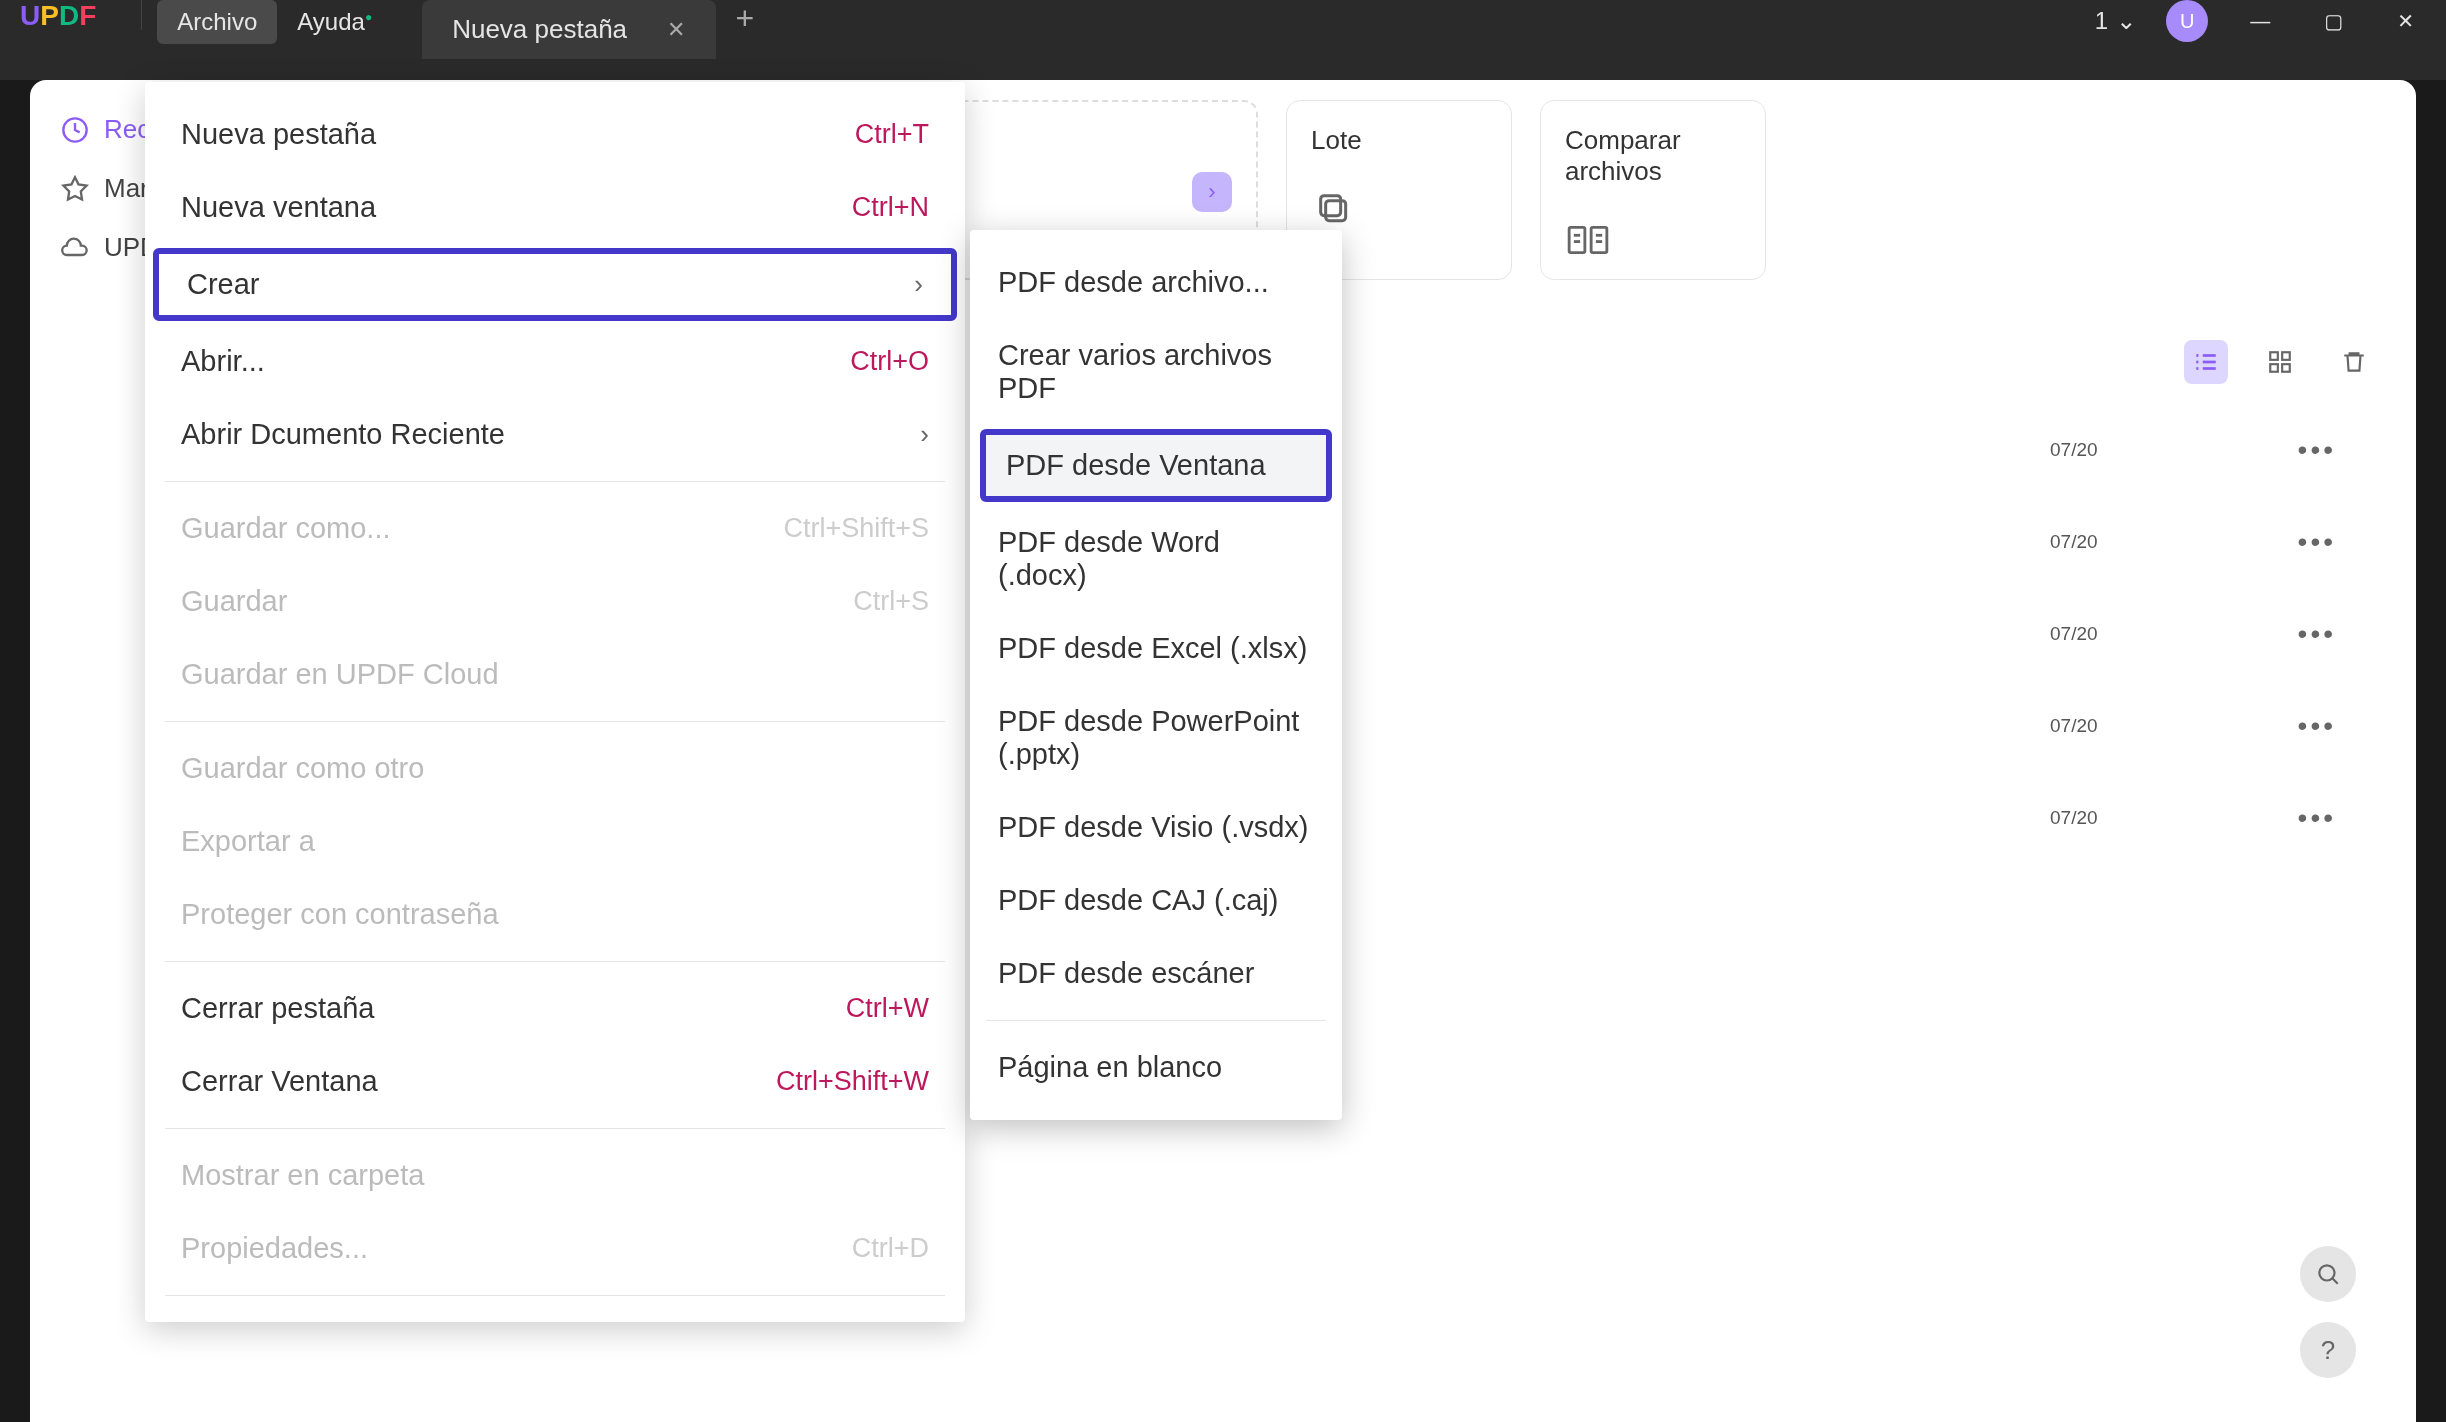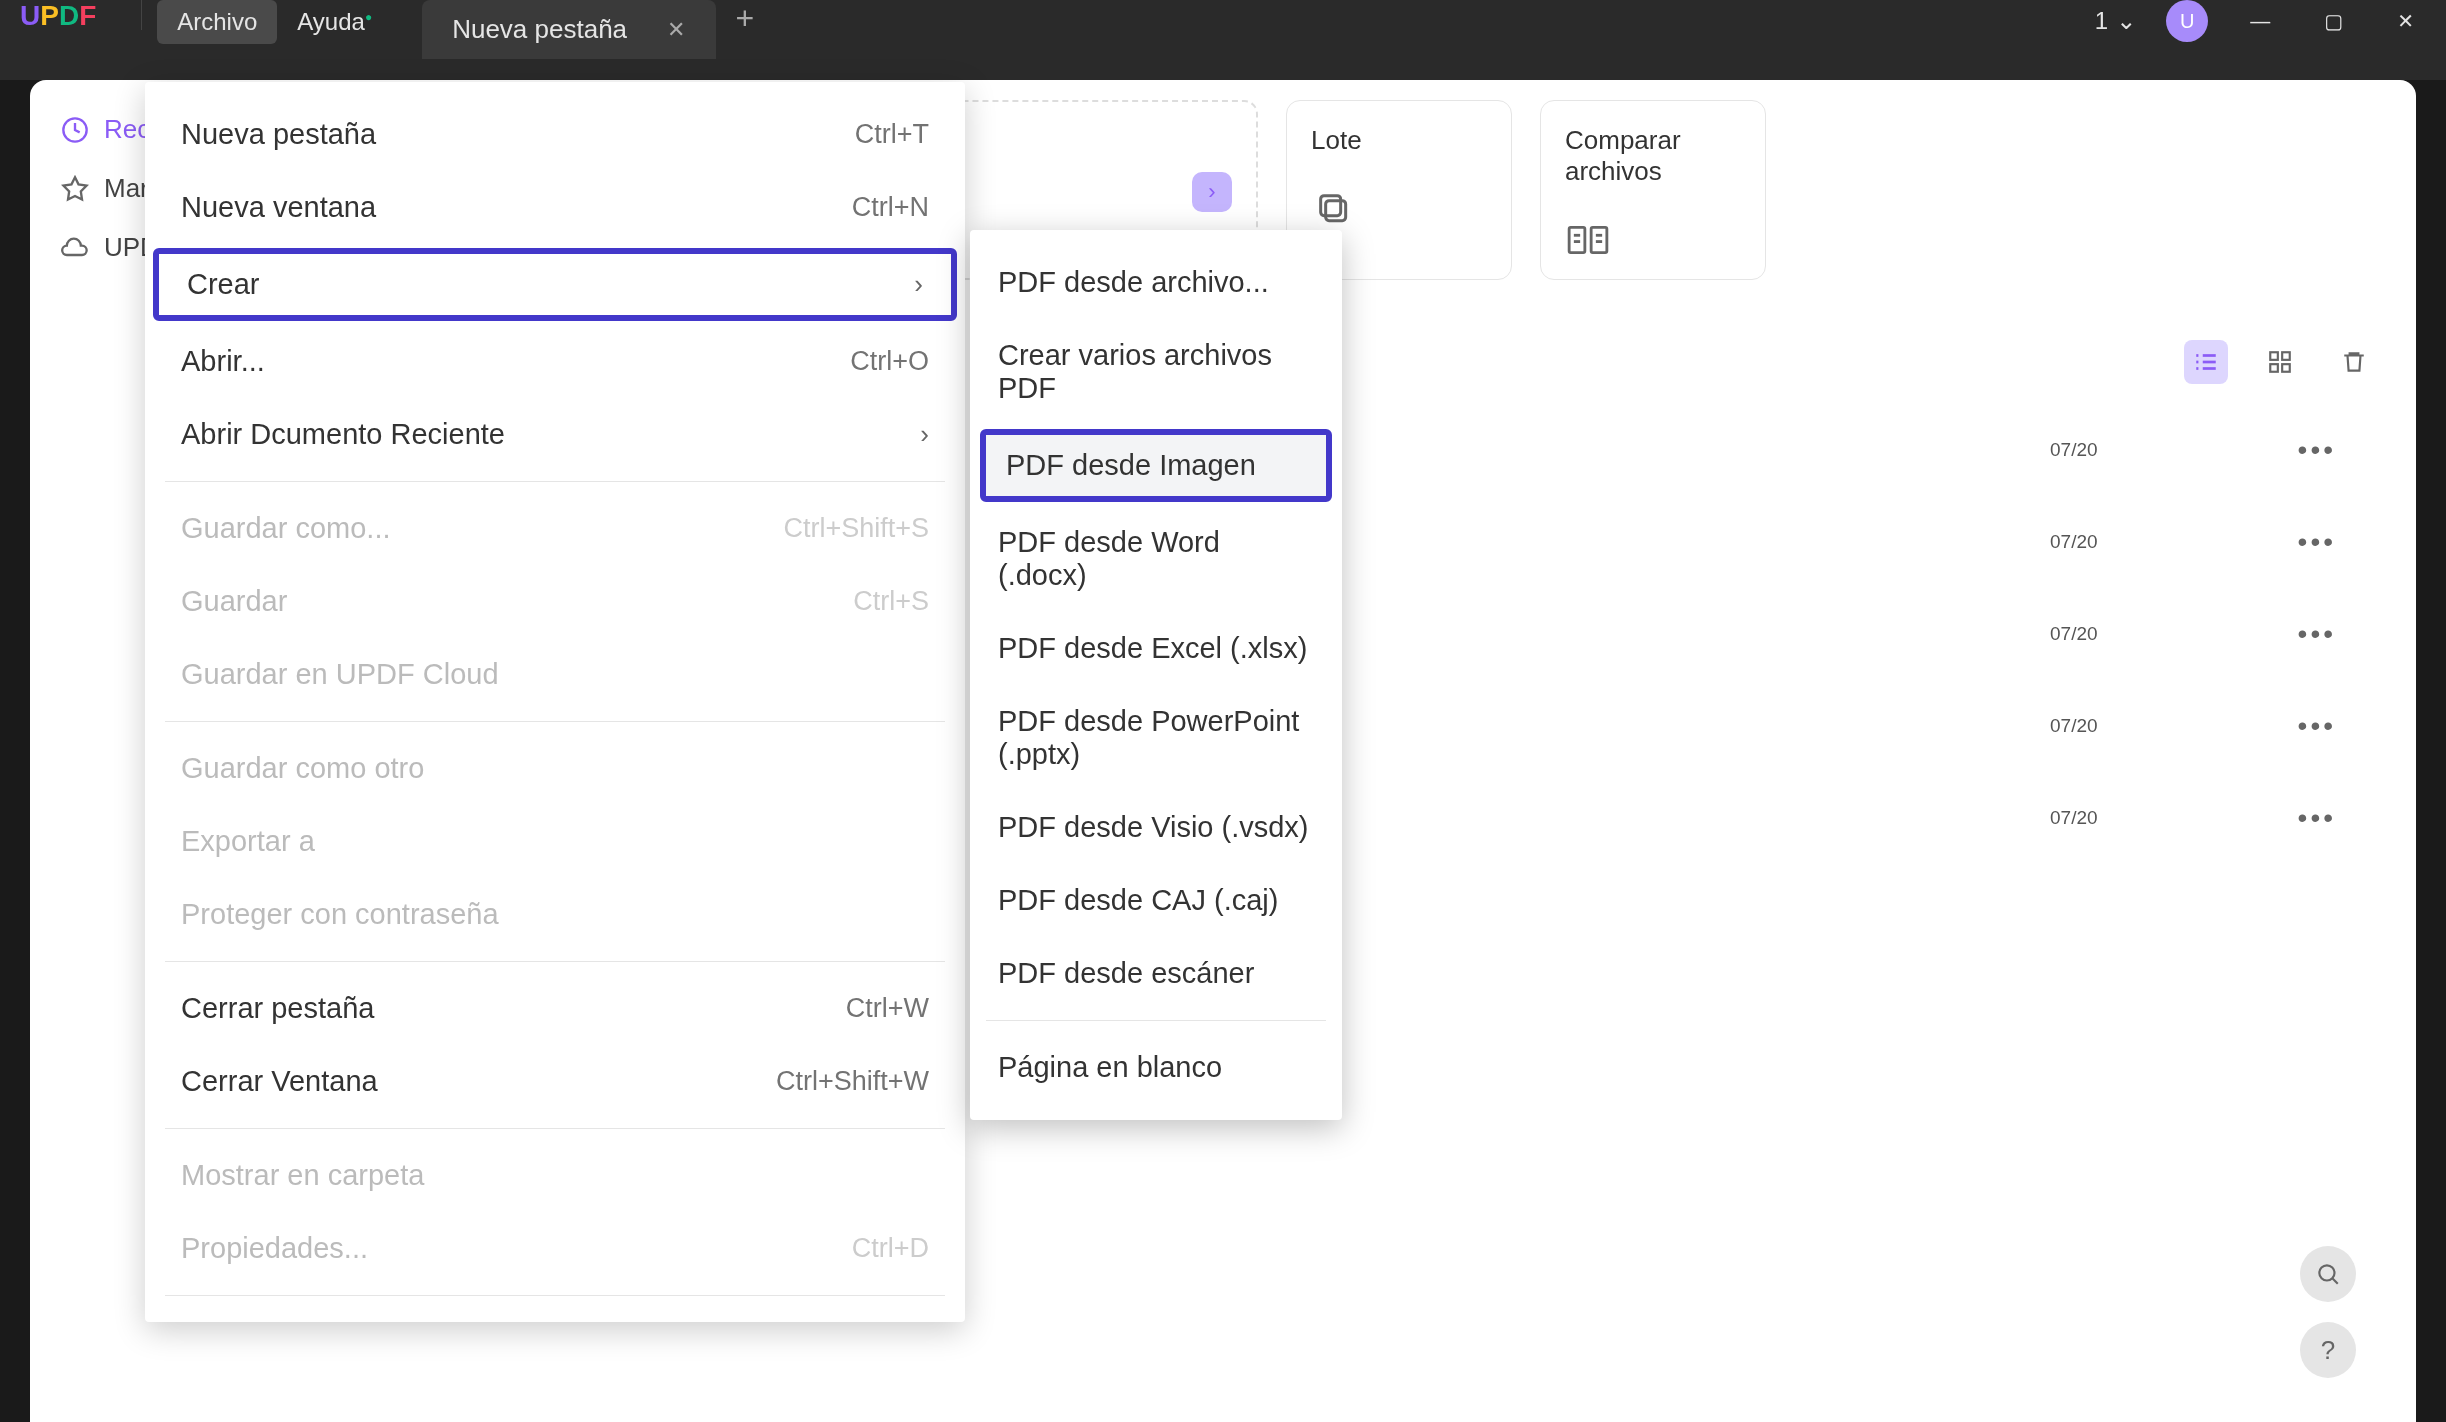--- a/index.html
+++ b/index.html
@@ -46,21 +46,21 @@
 .view-btn.active { background: #ddd6fe; color: #8b5cf6; }
 
 .file-row { display: flex; align-items: center; padding: 30px 0; }
 .file-date { margin-left: auto; margin-right: 200px; font-size: 19px; color: #555; }
 .file-more { color: #666; font-size: 28px; letter-spacing: 3px; cursor: pointer; margin-right: 40px; }
 
 .dropdown { position: absolute; left: 145px; top: 82px; width: 820px; background: #fff; border-radius: 4px; box-shadow: 0 8px 32px rgba(0,0,0,0.2); z-index: 100; padding: 16px 0; }
 .dd-item { display: flex; align-items: center; padding: 20px 36px; font-size: 29px; color: #333; cursor: pointer; }
 .dd-item.disabled { color: #bbb; }
 .dd-item.highlighted { border: 6px solid #4338ca; border-radius: 6px; margin: 4px 8px; padding: 14px 28px; }
-.dd-shortcut { margin-left: auto; color: #737373; font-size: 27px; }
+.dd-shortcut { margin-left: auto; color: #be185d; font-size: 27px; }
 .dd-item.disabled .dd-shortcut { color: #ccc; }
 .dd-chevron { margin-left: auto; color: #666; font-size: 26px; }
 .dd-divider { height: 1px; background: #e5e5e5; margin: 10px 20px; }
 
 .submenu { position: absolute; left: 970px; top: 230px; width: 372px; background: #fff; border-radius: 4px; box-shadow: 0 8px 32px rgba(0,0,0,0.25); z-index: 101; padding: 16px 0; }
 .sub-item { padding: 20px 28px; font-size: 29px; color: #333; cursor: pointer; }
 .sub-item.highlighted { border: 6px solid #4338ca; border-radius: 6px; margin: 4px 10px; padding: 14px 20px; background: #f3f4f6; }
 .sub-divider { height: 1px; background: #e5e5e5; margin: 10px 16px; }
 
 .fab { position: absolute; right: 60px; width: 56px; height: 56px; border-radius: 50%; background: #e5e5e5; display: flex; align-items: center; justify-content: center; color: #666; font-size: 26px; cursor: pointer; }
@@ -274,21 +274,21 @@
   <div class="dd-item disabled">
     <span>Propiedades...</span>
       <span class="dd-shortcut">Ctrl+D</span>
   </div>
   <div class="dd-divider"></div>
 </div>
 
 <div class="submenu">
   <div class="sub-item">PDF desde archivo...</div>
   <div class="sub-item">Crear varios archivos PDF</div>
-  <div class="sub-item highlighted">PDF desde Imagen</div>
+  <div class="sub-item highlighted">PDF desde Ventana</div>
   <div class="sub-item">PDF desde Word (.docx)</div>
   <div class="sub-item">PDF desde Excel (.xlsx)</div>
   <div class="sub-item">PDF desde PowerPoint (.pptx)</div>
   <div class="sub-item">PDF desde Visio (.vsdx)</div>
   <div class="sub-item">PDF desde CAJ (.caj)</div>
   <div class="sub-item">PDF desde escáner</div>
   <div class="sub-divider"></div>
   <div class="sub-item">Página en blanco</div>
 </div>
 

